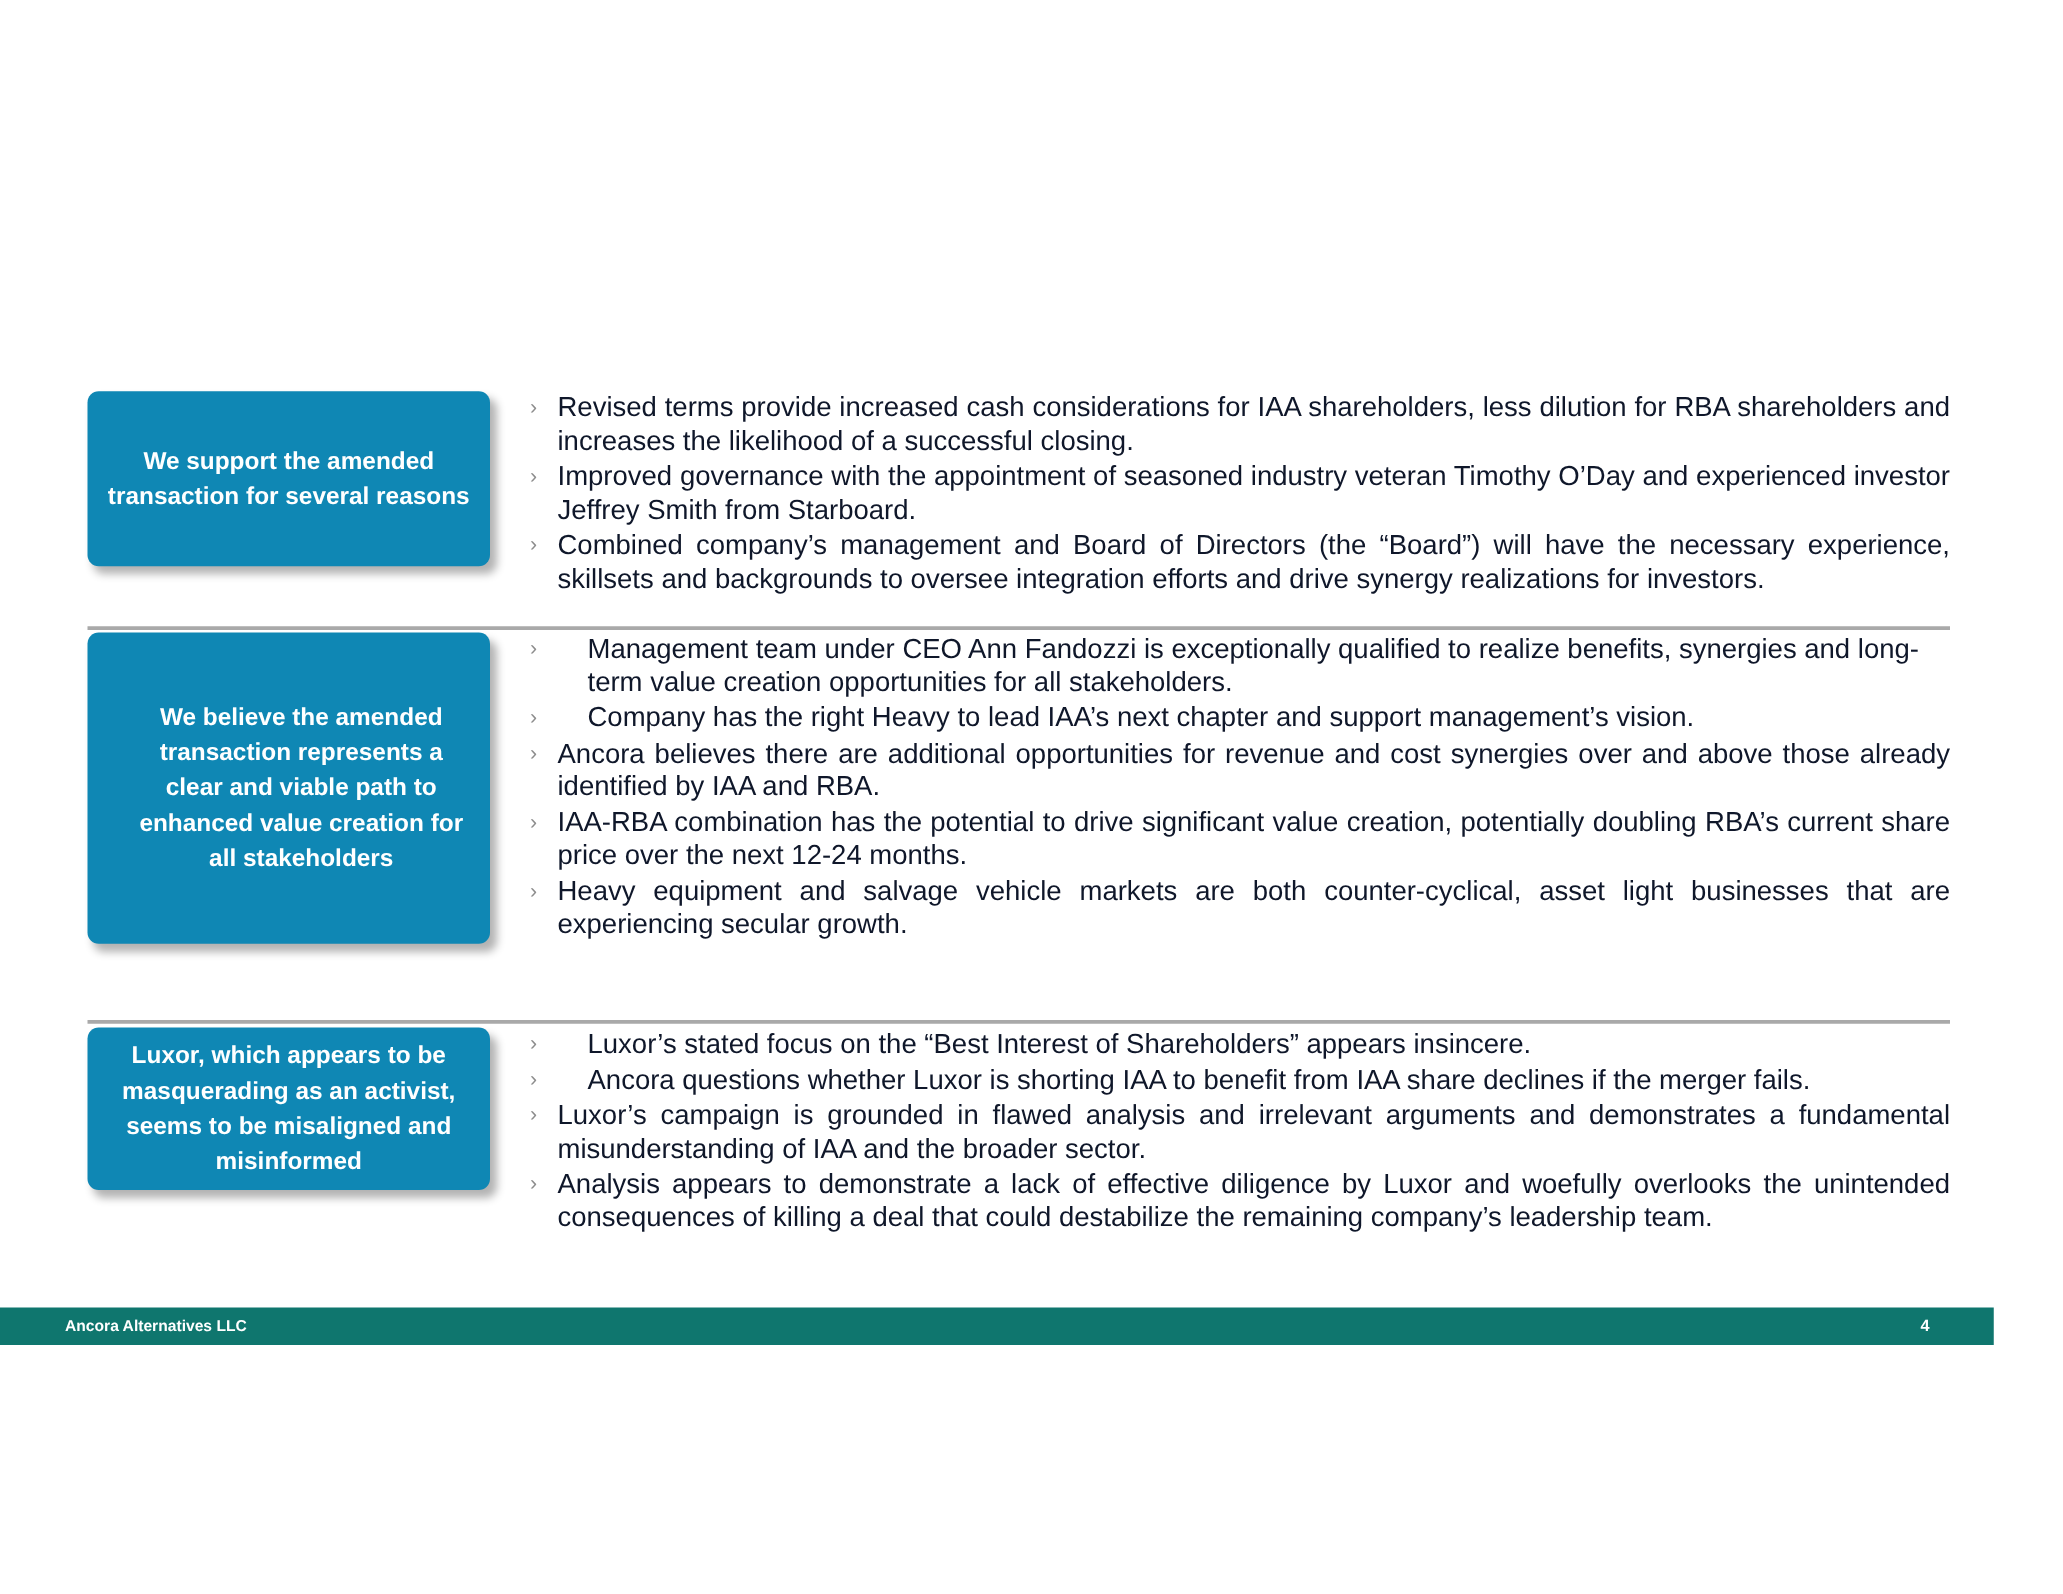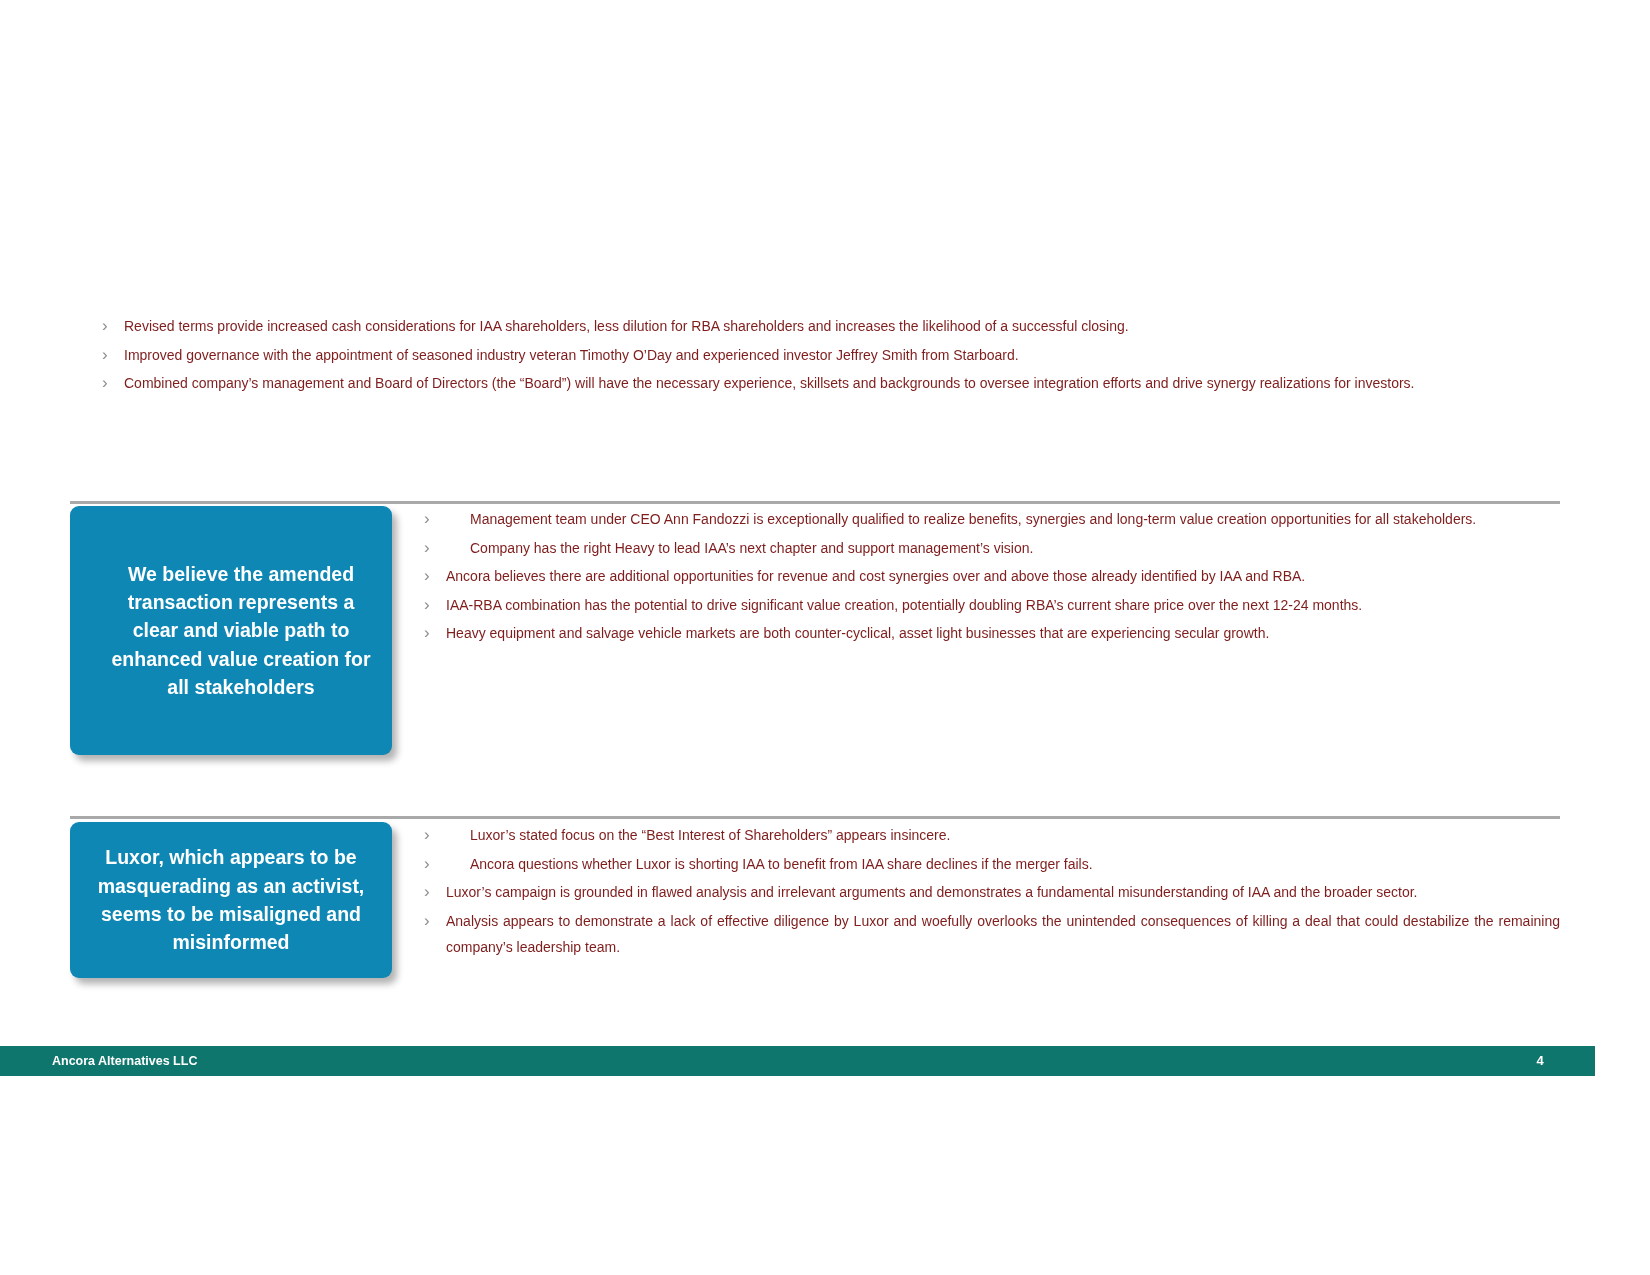--- a/index.html
+++ b/index.html
@@ -92,22 +92,22 @@
     flex: 0 0 32px;
     color: #8d8d8d;
     font-size: 17px;
     line-height: 26.5px;
     text-align: left;
     padding-left: 10px;
     box-sizing: border-box;
   }
   .bullet-text {
     flex: 1 1 auto;
-    color: #7f1d1d;
-    font-size: 14px;
+    color: #0f172a;
+    font-size: 22px;
     line-height: 26.5px;
     text-align: justify;
     text-justify: inter-word;
     hyphens: none;
   }
   .bullet-text.nojustify { text-align: left; margin-left: 24px; }
 
   
   .divider {
     position: absolute;
@@ -150,20 +150,21 @@
   }
 </style>
 </head>
 <body>
 
 <div class="slide">
 
 
   <div class="section" style="top:313px;">
     <div class="section-inner">
+      <div class="callout" style="height:140px;">We support the amended transaction for several reasons</div>
       <div class="bullets">
         <div class="bullet-row">
           <span class="bullet-marker">›</span>
           <span class="bullet-text">Revised terms provide increased cash considerations for IAA shareholders, less dilution for RBA shareholders and increases the likelihood of a successful closing.</span>
         </div>
         <div class="bullet-row">
           <span class="bullet-marker">›</span>
           <span class="bullet-text">Improved governance with the appointment of seasoned industry veteran Timothy O’Day and experienced investor Jeffrey Smith from Starboard.</span>
         </div>
         <div class="bullet-row">
@@ -201,21 +202,21 @@
           <span class="bullet-text">Heavy equipment and salvage vehicle markets are both counter-cyclical, asset light businesses that are experiencing secular growth.</span>
         </div>
       </div>
     </div>
   </div>
 
   <div class="divider" style="top:816px;"></div>
 
   <div class="section" style="top:822px;">
     <div class="section-inner">
-      <div class="callout" style="height:156px;">Luxor, which appears to be masquerading as an activist, seems to be misaligned and misinformed</div>
+      <div class="callout" style="height:130px;">Luxor, which appears to be masquerading as an activist, seems to be misaligned and misinformed</div>
       <div class="bullets">
         <div class="bullet-row">
           <span class="bullet-marker">›</span>
           <span class="bullet-text nojustify">Luxor’s stated focus on the “Best Interest of Shareholders” appears insincere.</span>
         </div>
         <div class="bullet-row">
           <span class="bullet-marker">›</span>
           <span class="bullet-text nojustify">Ancora questions whether Luxor is shorting IAA to benefit from IAA share declines if the merger fails.</span>
         </div>
         <div class="bullet-row">

